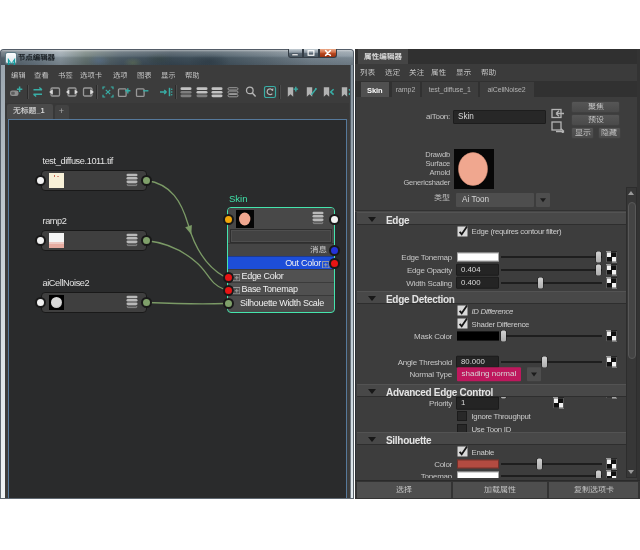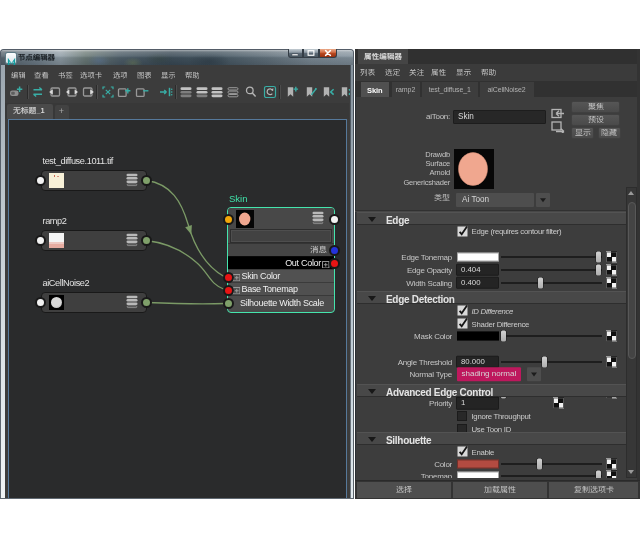--- a/index.html
+++ b/index.html
@@ -402,33 +402,33 @@
               <div class="inner"></div>
             </div>
             <div class="srow" style="height:13px;background:#454545">
               <span class="txt cjk" style="right:7px">
                 <svg width="17" height="8.5" viewBox="0 0 2000 1000" fill="#d2d2d2" style="flex:none">
                   <path d="M863 -12C838 47 792 127 757 178L821 205C857 156 900 83 935 16ZM351 22C394 80 436 159 452 210L519 177C503 126 457 50 414 -7ZM85 22C147 55 222 107 258 144L304 86C267 50 191 1 130 -29ZM38 290C101 322 178 374 216 410L260 351C222 315 144 267 81 237ZM69 821 134 870C187 775 249 649 295 542L239 497C188 611 118 744 69 821ZM453 488H822V597H453ZM453 423V316H822V423ZM604 -41V245H379V880H453V661H822V785C822 799 817 803 802 804C786 805 733 805 676 803C686 823 697 854 700 874C776 874 826 874 857 862C886 850 895 827 895 786V245H679V-41Z" transform="translate(0,0)"></path>
                   <path d="M266 250H730V330H266ZM266 388H730V469H266ZM266 113H730V193H266ZM262 598V761C262 841 293 862 409 862C433 862 614 862 639 862C736 862 761 832 771 704C750 700 718 689 701 677C696 779 688 793 634 793C594 793 443 793 413 793C349 793 337 788 337 760V598ZM763 608C809 671 857 757 874 812L945 780C926 725 877 641 830 580ZM148 596C124 659 85 745 45 800L114 833C151 775 187 687 212 624ZM419 560C470 607 528 674 553 719L614 681C587 638 530 574 478 529H805V53H506C521 27 538 -4 553 -35L465 -50C457 -21 441 20 428 53H194V529H473Z" transform="translate(1000,0)"></path>
                 </svg>
               </span>
             </div>
-            <div class="srow" style="height:13px;background:#000000">
+            <div class="srow" style="height:13px;background:#1d4ed8">
               <span class="txt" style="right:13px">Out Color</span>
               <span class="expicon" style="right:4.5px"><svg width="7.5" height="7.5" viewBox="0 0 8 8">
                   <rect x="0.6" y="0.6" width="6.8" height="6.8" fill="none" stroke="#a0a0a0" stroke-width="1"></rect>
                   <path d="M4 2 v4 M2 4 h4" stroke="#a0a0a0" stroke-width="1"></path>
                 </svg></span>
             </div>
             <div class="srow" style="height:13px;background:#515151">
               <span class="expicon" style="left:4.5px"><svg width="7.5" height="7.5" viewBox="0 0 8 8">
                   <rect x="0.6" y="0.6" width="6.8" height="6.8" fill="none" stroke="#a0a0a0" stroke-width="1"></rect>
                   <path d="M4 2 v4 M2 4 h4" stroke="#a0a0a0" stroke-width="1"></path>
                 </svg></span>
-              <span class="txt" style="left:13.5px">Skin Color</span>
+              <span class="txt" style="left:13.5px">Edge Color</span>
             </div>
             <div class="srow" style="height:13px;background:#505050">
               <span class="expicon" style="left:4.5px"><svg width="7.5" height="7.5" viewBox="0 0 8 8">
                   <rect x="0.6" y="0.6" width="6.8" height="6.8" fill="none" stroke="#a0a0a0" stroke-width="1"></rect>
                   <path d="M4 2 v4 M2 4 h4" stroke="#a0a0a0" stroke-width="1"></path>
                 </svg></span>
               <span class="txt" style="left:13.5px">Base Tonemap</span>
             </div>
             <div class="srow" style="height:15px;background:#4c4c4c">
               <span class="txt" style="left:12px">Silhouette Width Scale</span>

